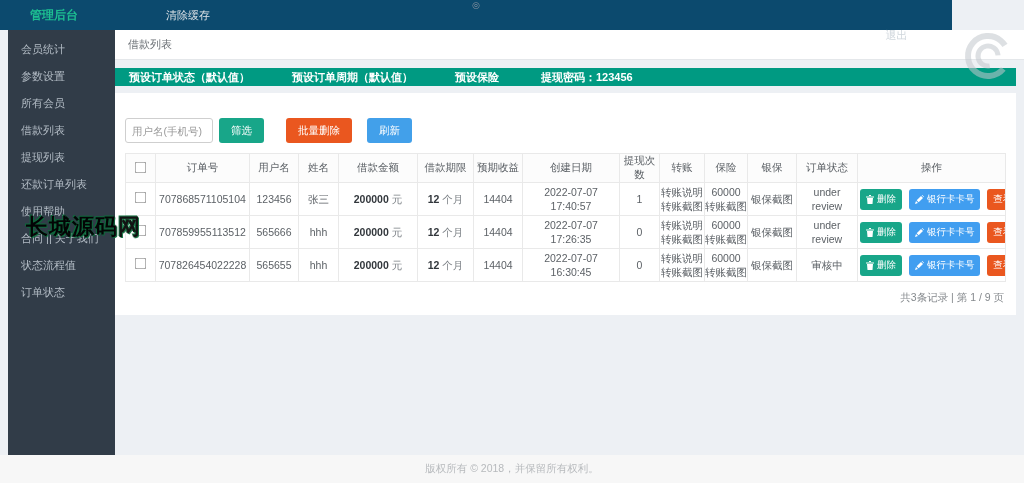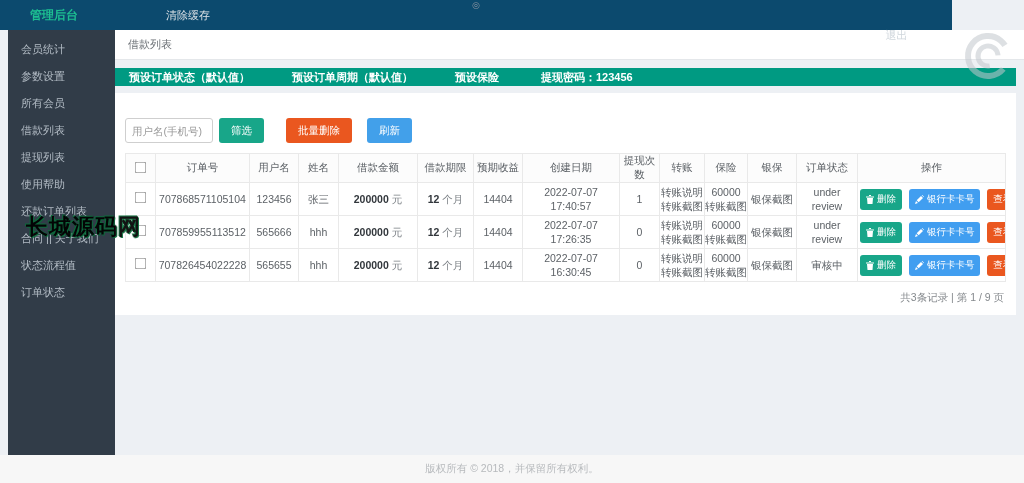--- a/index.html
+++ b/index.html
@@ -95,22 +95,22 @@
       <div class="logout">退出</div>
     </div>
   </div>
 
   <div class="sidebar">
     <div class="side-item">会员统计</div>
     <div class="side-item">参数设置</div>
     <div class="side-item">所有会员</div>
     <div class="side-item">借款列表</div>
     <div class="side-item">提现列表</div>
+    <div class="side-item">还款订单列表</div>
     <div class="side-item">使用帮助</div>
-    <div class="side-item">还款订单列表</div>
     <div class="side-item">合同 || 关于我们</div>
     <div class="side-item">状态流程值</div>
     <div class="side-item">订单状态</div>
   </div>
 
   <div class="watermark">长城源码网</div>
 
   <div class="content">
     <div class="breadcrumb-bar">
       <span class="breadcrumb">借款列表</span>

